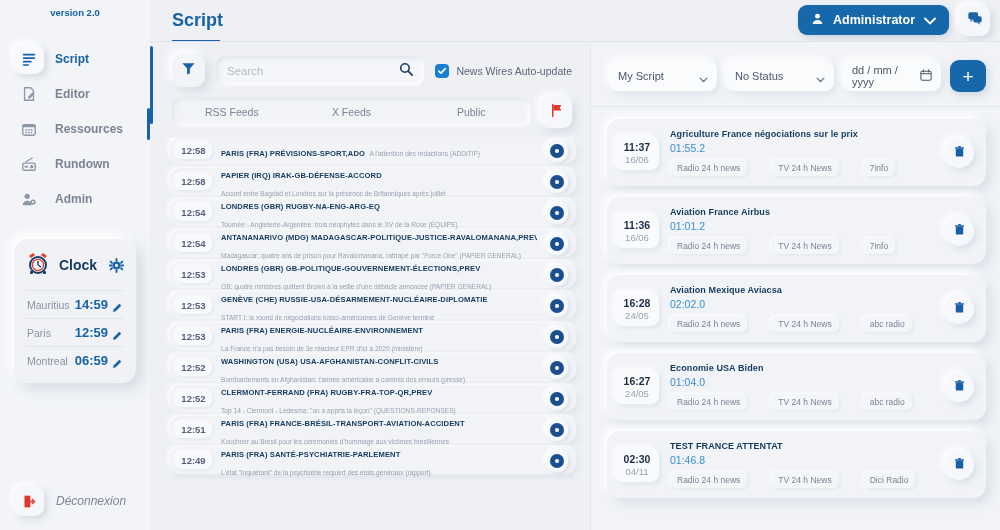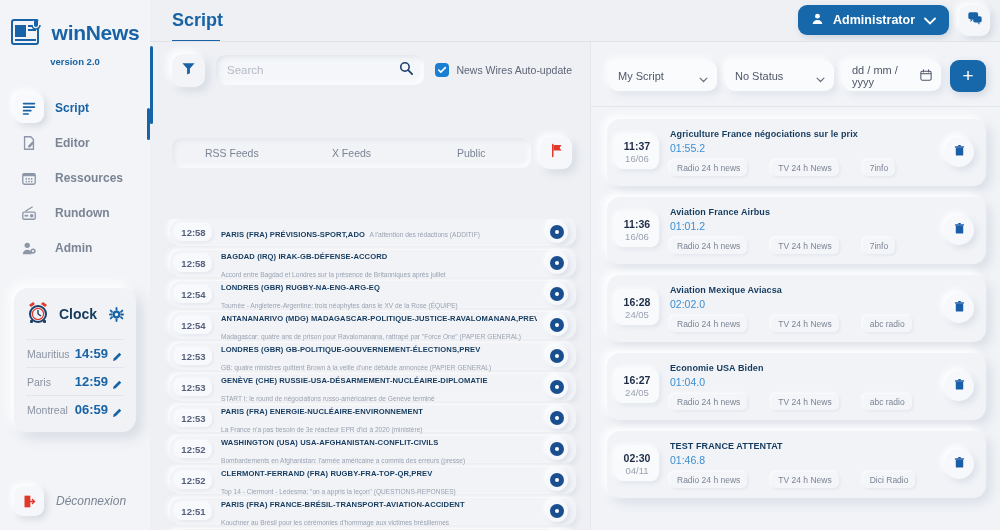--- a/index.html
+++ b/index.html
@@ -101,21 +101,21 @@
     box-shadow: -3px -3px 6px #ffffff, 3px 3px 7px #d3d8e0;
   }
   .title-underline { height: 2px; background: #1763a6; width: 48px; margin-left: 22px; }
   .topdivider { height: 1px; background: #e0e4ea; margin-top: -1px; }
 
   .content-split { display: flex; flex: 1 1 auto; min-height: 0; }
 
   
   .news-col {
     flex: 1 1 auto; min-width: 0; display: flex; flex-direction: column;
-    position: relative; padding-left: 4px; gap: 41px;
+    position: relative; padding-left: 4px;
   }
   .news-scrollbar {
     position: absolute; left: 0; top: 4px; width: 3px; height: 78px;
     background: #1763a6; border-radius: 2px;
   }
   .news-toolbar { display: flex; align-items: center; gap: 11px; padding: 12px 18px 0 18px; }
   .filter-btn {
     width: 33px; height: 33px; border-radius: 10px; background: #f2f4f8;
     display: flex; align-items: center; justify-content: center; cursor: pointer;
     box-shadow: -4px -4px 8px #ffffff, 4px 4px 9px #d5dae2; flex: 0 0 33px;
@@ -247,35 +247,20 @@
     display: flex; align-items: center; justify-content: center; flex: 0 0 30px;
     cursor: pointer; box-shadow: -3px -3px 6px #ffffff, 3px 3px 7px #d9dee6;
   }
 </style>
 </head>
 <body>
 
 <div class="app">
 
   <aside class="sidebar">
-    <div class="brand">
-      <span class="brand-logo">
-        <svg viewBox="0 0 34 32" width="34" height="32">
-          <rect x="1" y="3" width="26" height="24" rx="2" fill="none" stroke="#1763a6" stroke-width="2"></rect>
-          <rect x="4" y="8" width="11" height="12" fill="#1763a6"></rect>
-          <rect x="17" y="8" width="8" height="2" fill="#1763a6"></rect>
-          <rect x="17" y="12" width="8" height="2" fill="#1763a6"></rect>
-          <rect x="4" y="22" width="21" height="2" fill="#1763a6"></rect>
-          <circle cx="25" cy="7" r="4" fill="#f2f4f7"></circle>
-          <rect x="23" y="2" width="4" height="8" rx="2" fill="#1763a6"></rect>
-          <path d="M21 8a4 4 0 0 0 8 0" fill="none" stroke="#1763a6" stroke-width="1.6"></path>
-        </svg>
-      </span>
-      <span class="brand-name">winNews</span>
-    </div>
     <div class="brand-ver">version 2.0</div>
 
     <nav class="nav">
       <div class="active-bar"></div>
 
       <div class="nav-item active">
         <span class="nav-icon-box">
           <svg viewBox="0 0 18 18" width="16" height="16">
             <rect x="2" y="3" width="14" height="2" rx="1" fill="#1763a6"></rect>
             <rect x="2" y="7" width="14" height="2" rx="1" fill="#1763a6"></rect>
@@ -497,21 +482,21 @@
             </span>
             <span class="news-act">
                 <span class="dot">
                   <i></i>
                 </span>
               </span>
           </div>
           <div class="news-row">
             <span class="news-time">12:58</span>
             <span class="news-texts">
-              <span class="news-head">BAGDAD (IRQ) IRAK-GB-DÉFENSE-ACCORD</span>
+              <span class="news-head">PAPIER (IRQ) IRAK-GB-DÉFENSE-ACCORD</span>
               <span class="news-sub">Accord entre Bagdad et Londres sur la présence de Britanniques après juillet</span>
             </span>
             <span class="news-act">
                 <span class="dot">
                   <i></i>
                 </span>
               </span>
           </div>
           <div class="news-row">
             <span class="news-time">12:54</span>

